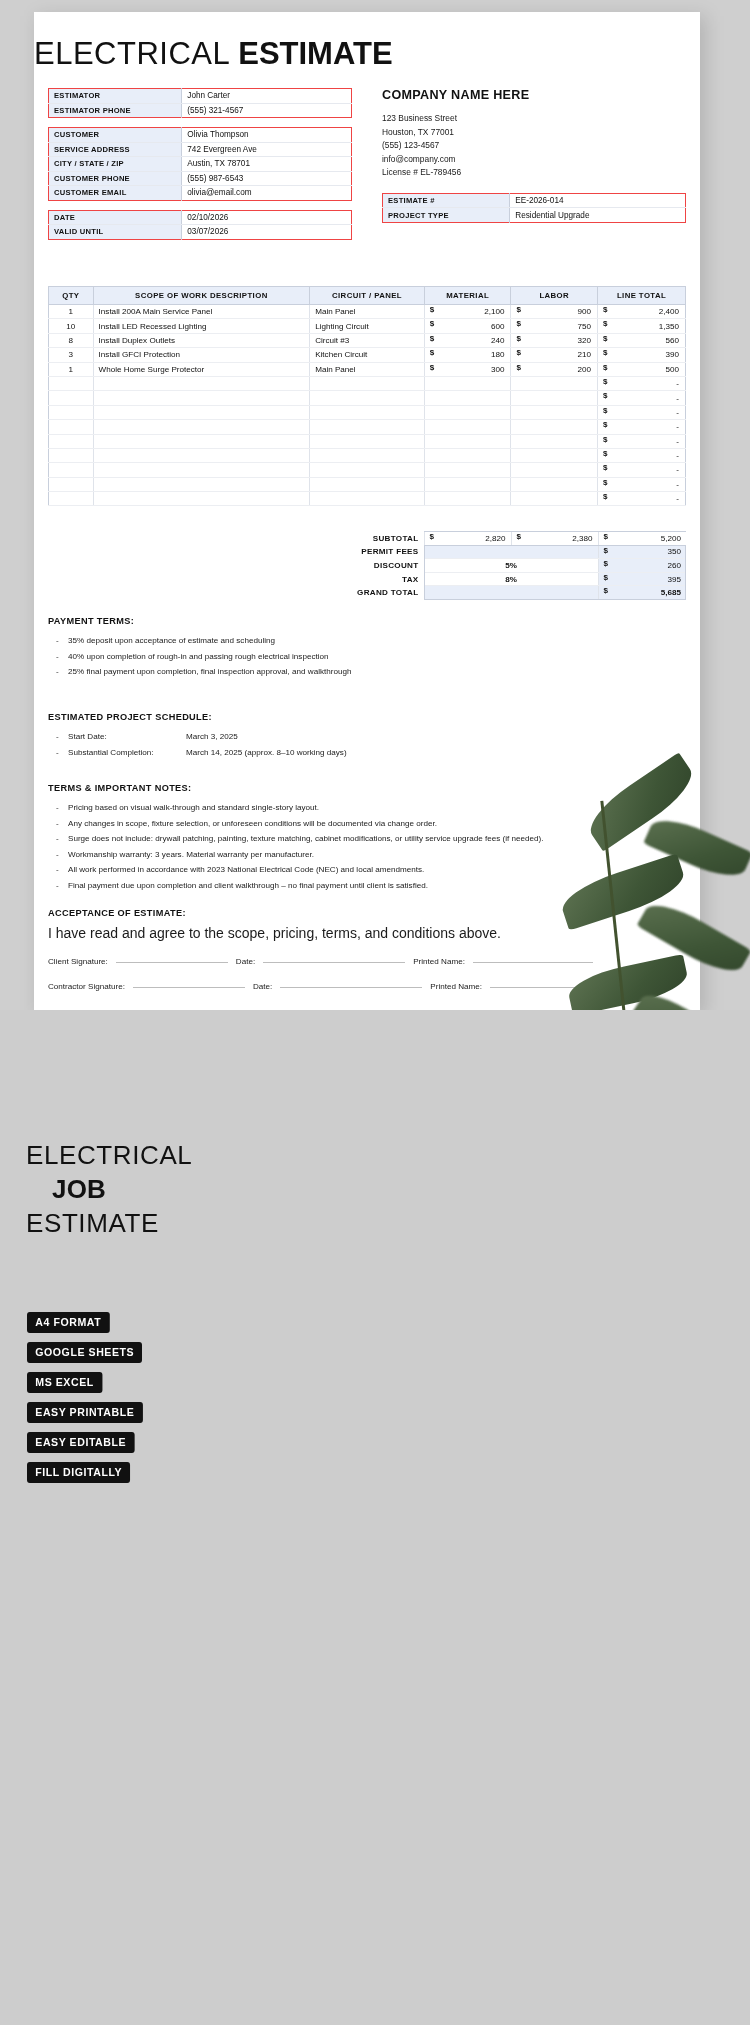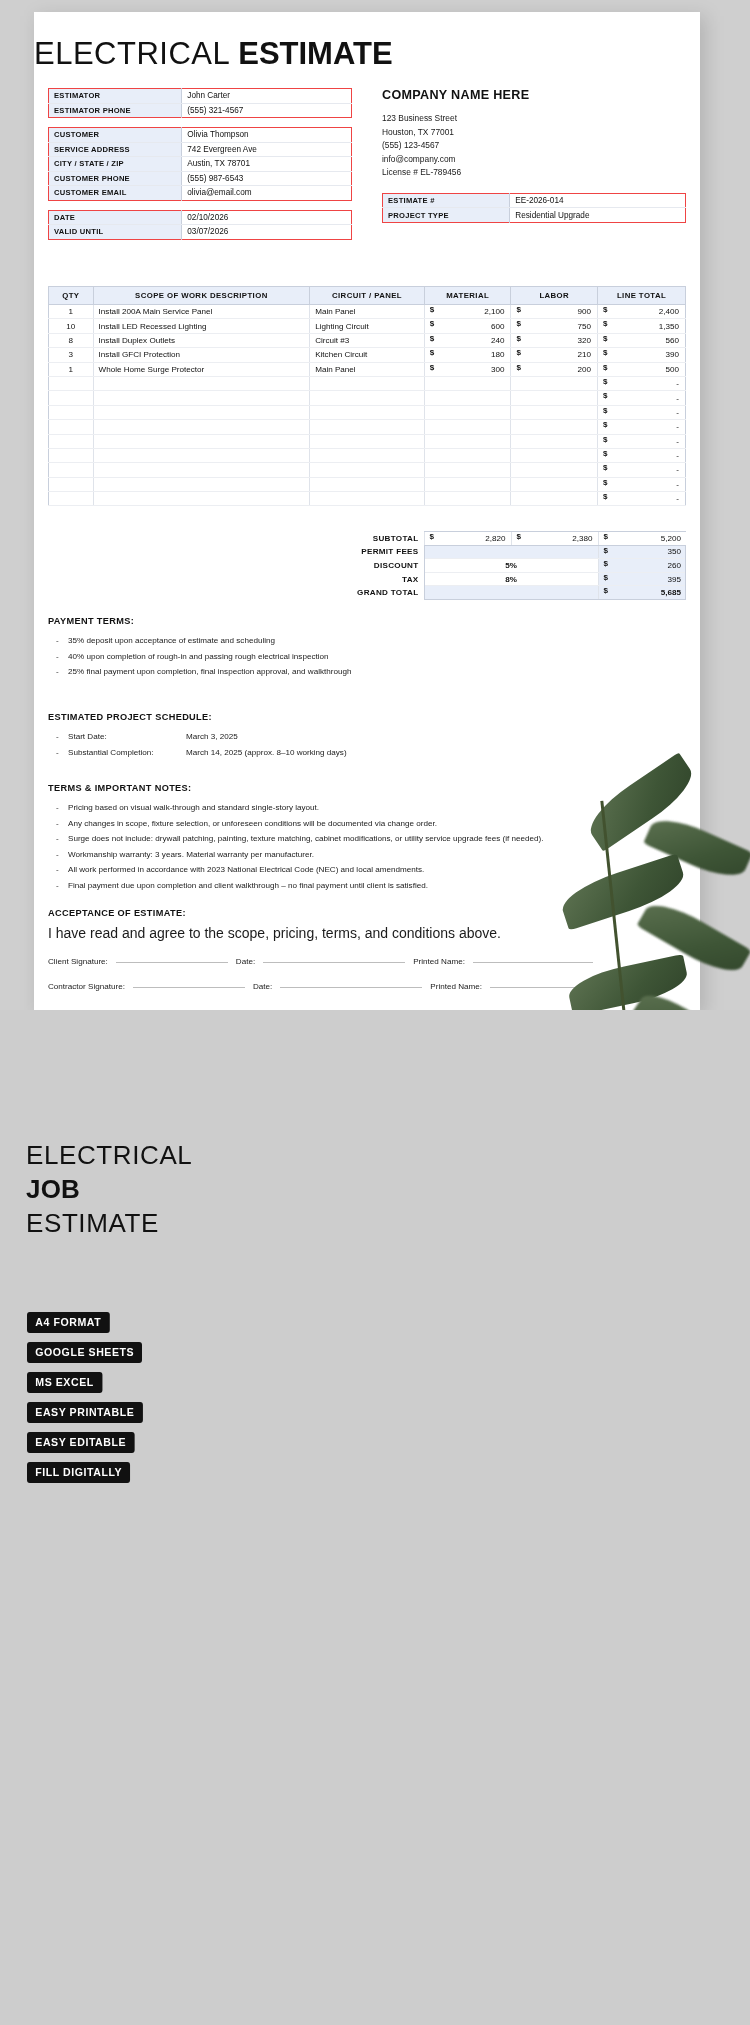--- a/index.html
+++ b/index.html
@@ -156,21 +156,21 @@
   .promo {
     position: absolute; left: 0; top: 1010px; width: 750px; height: 1015px;
     background: #cdcdcd;
     overflow: hidden;
   }
   .promo-title {
     position: absolute; left: 26px; top: 128px; width: 260px;
     color: #111;
   }
   .pt1 { font-size: 26px; font-weight: 300; letter-spacing: 0.6px; line-height: 34px; }
-  .pt2 { font-size: 26px; font-weight: 800; letter-spacing: 0.2px; line-height: 34px; }
+  .pt2 { font-size: 26px; font-weight: 800; letter-spacing: 0.2px; line-height: 34px; margin-left: 26px; }
   .pt3 { font-size: 26px; font-weight: 300; letter-spacing: 0.6px; line-height: 34px; }
 
   .badges { position: absolute; left: 27px; top: 290px; margin-top: 12px; }
   .badge {
     display: inline-block; background: #111; color: #fff;
     font-size: 11.5px; font-weight: 700; letter-spacing: 0.6px;
     padding: 4px 9px 5px 9px; border-radius: 3px;
     margin-bottom: 9px;
     font-family: "Liberation Sans Narrow", "Liberation Sans", sans-serif;
     transform: scaleX(0.92); transform-origin: left center;

